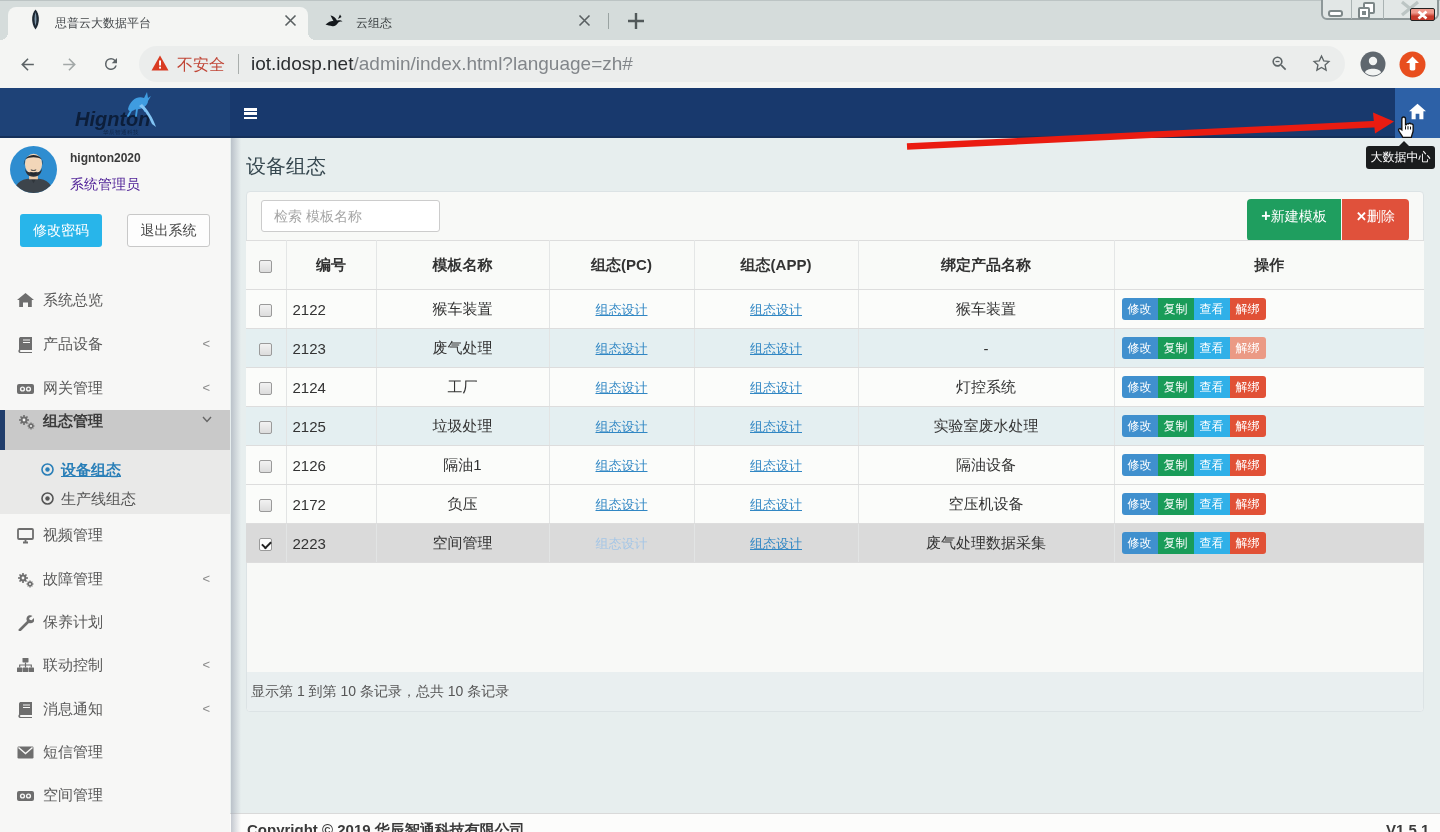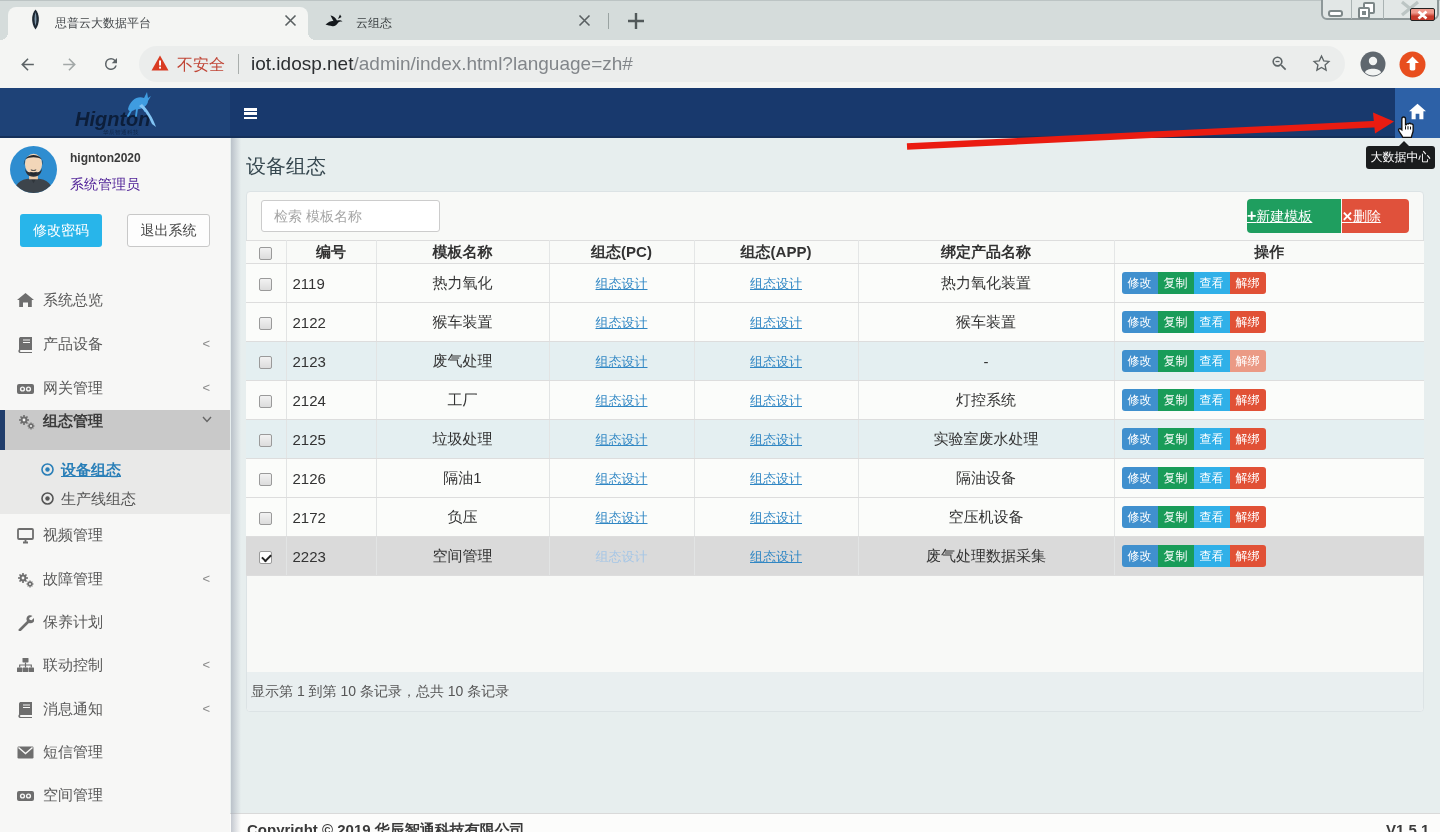--- a/index.html
+++ b/index.html
@@ -27,27 +27,27 @@
   .menuitem { position:absolute; left:0; width:230px; height:44px; line-height:44px; color:#585858; font-size:15px; }
   .menuitem .mlabel { position:absolute; left:43px; top:0; }
   .menuitem .micon { position:absolute; left:17px; top:14px; width:17px; height:17px; }
   .menuitem .chev { position:absolute; right:20px; top:0; font-size:13px; color:#8a8a8a; }
 
   
   #content { left:230px; top:138px; width:1210px; height:694px; background:#e7eeee; }
   #panel { left:246px; top:191px; width:1178px; height:521px; background:#f8f9f7; border:1px solid #dce3e5; border-radius:4px; }
   h1.title { position:absolute; left:246px; top:153px; font-size:20px; font-weight:normal; color:#36474f; }
   #searchbox { left:261px; top:200px; width:179px; height:32px; background:#fff; border:1px solid #cccccc; border-radius:3px; color:#a6a6a6; font-size:14px; line-height:30px; padding-left:12px; }
-  .btn { position:absolute; height:34px; color:#fff; font-size:14px; line-height:34px;text-decoration:underline; }
+  .btn { position:absolute; height:42px; color:#fff; font-size:14px; text-align:center; line-height:34px; }
   #btn-new { left:1247px; top:199px; width:94px; background:#1f9e5f; border-radius:4px 0 0 4px; }
   #btn-del { left:1342px; top:199px; width:67px; background:#e0513b; border-radius:0 4px 4px 0; }
 
   
   table#tbl { position:absolute; left:246px; top:240px; width:1178px; border-collapse:collapse; table-layout:fixed; background:#fbfcfa; }
-  #tbl th { height:23px; font-size:15px; color:#333; font-weight:bold; border:1px solid #ddd; border-left:none; border-right:1px solid #e4e6e6; background:#f9faf8; }
+  #tbl th { height:49px; font-size:15px; color:#333; font-weight:bold; border:1px solid #ddd; border-left:none; border-right:1px solid #e4e6e6; background:#f9faf8; }
   #tbl td { height:39px; font-size:15px; color:#333; text-align:center; border-bottom:1px solid #ddd; border-right:1px solid #e2e4e4; }
   #tbl td:last-child, #tbl th:last-child { border-right:none; }
   #tbl td:last-child { text-align:left; padding-left:7px; }
   #tbl tr.stripe td { background:#e4eff1; }
   #tbl tr.sel td { background:#dadada; }
   #tbl td.num { text-align:left; padding-left:6px; }
   a.cfg { color:#3187c4; font-size:13px; text-decoration:underline; }
   a.cfgdis { color:#a5c6e6; font-size:13px; text-decoration:none; }
   .bgroup { display:inline-flex; vertical-align:middle; }
   .bgroup span { display:block; height:22px; line-height:22px; padding:0 6px; font-size:12px; color:#fff; }
@@ -359,34 +359,20 @@
         <th>模板名称</th>
         <th>组态(PC)</th>
         <th>组态(APP)</th>
         <th>绑定产品名称</th>
         <th>操作</th>
       </tr>
     </thead>
 <tbody id="tbody">
       <tr class="">
         <td><span class="cbox"></span></td>
-        <td class="num">2119</td>
-        <td>热力氧化</td>
-        <td><a class="cfg">组态设计</a></td>
-        <td><a class="cfg">组态设计</a></td>
-        <td>热力氧化装置</td>
-        <td><span class="bgroup">
-            <span class="b-edit">修改</span>
-            <span class="b-copy">复制</span>
-            <span class="b-view">查看</span>
-            <span class="b-unbind">解绑</span>
-          </span></td>
-      </tr>
-      <tr class="">
-        <td><span class="cbox"></span></td>
         <td class="num">2122</td>
         <td>猴车装置</td>
         <td><a class="cfg">组态设计</a></td>
         <td><a class="cfg">组态设计</a></td>
         <td>猴车装置</td>
         <td><span class="bgroup">
             <span class="b-edit">修改</span>
             <span class="b-copy">复制</span>
             <span class="b-view">查看</span>
             <span class="b-unbind">解绑</span>

